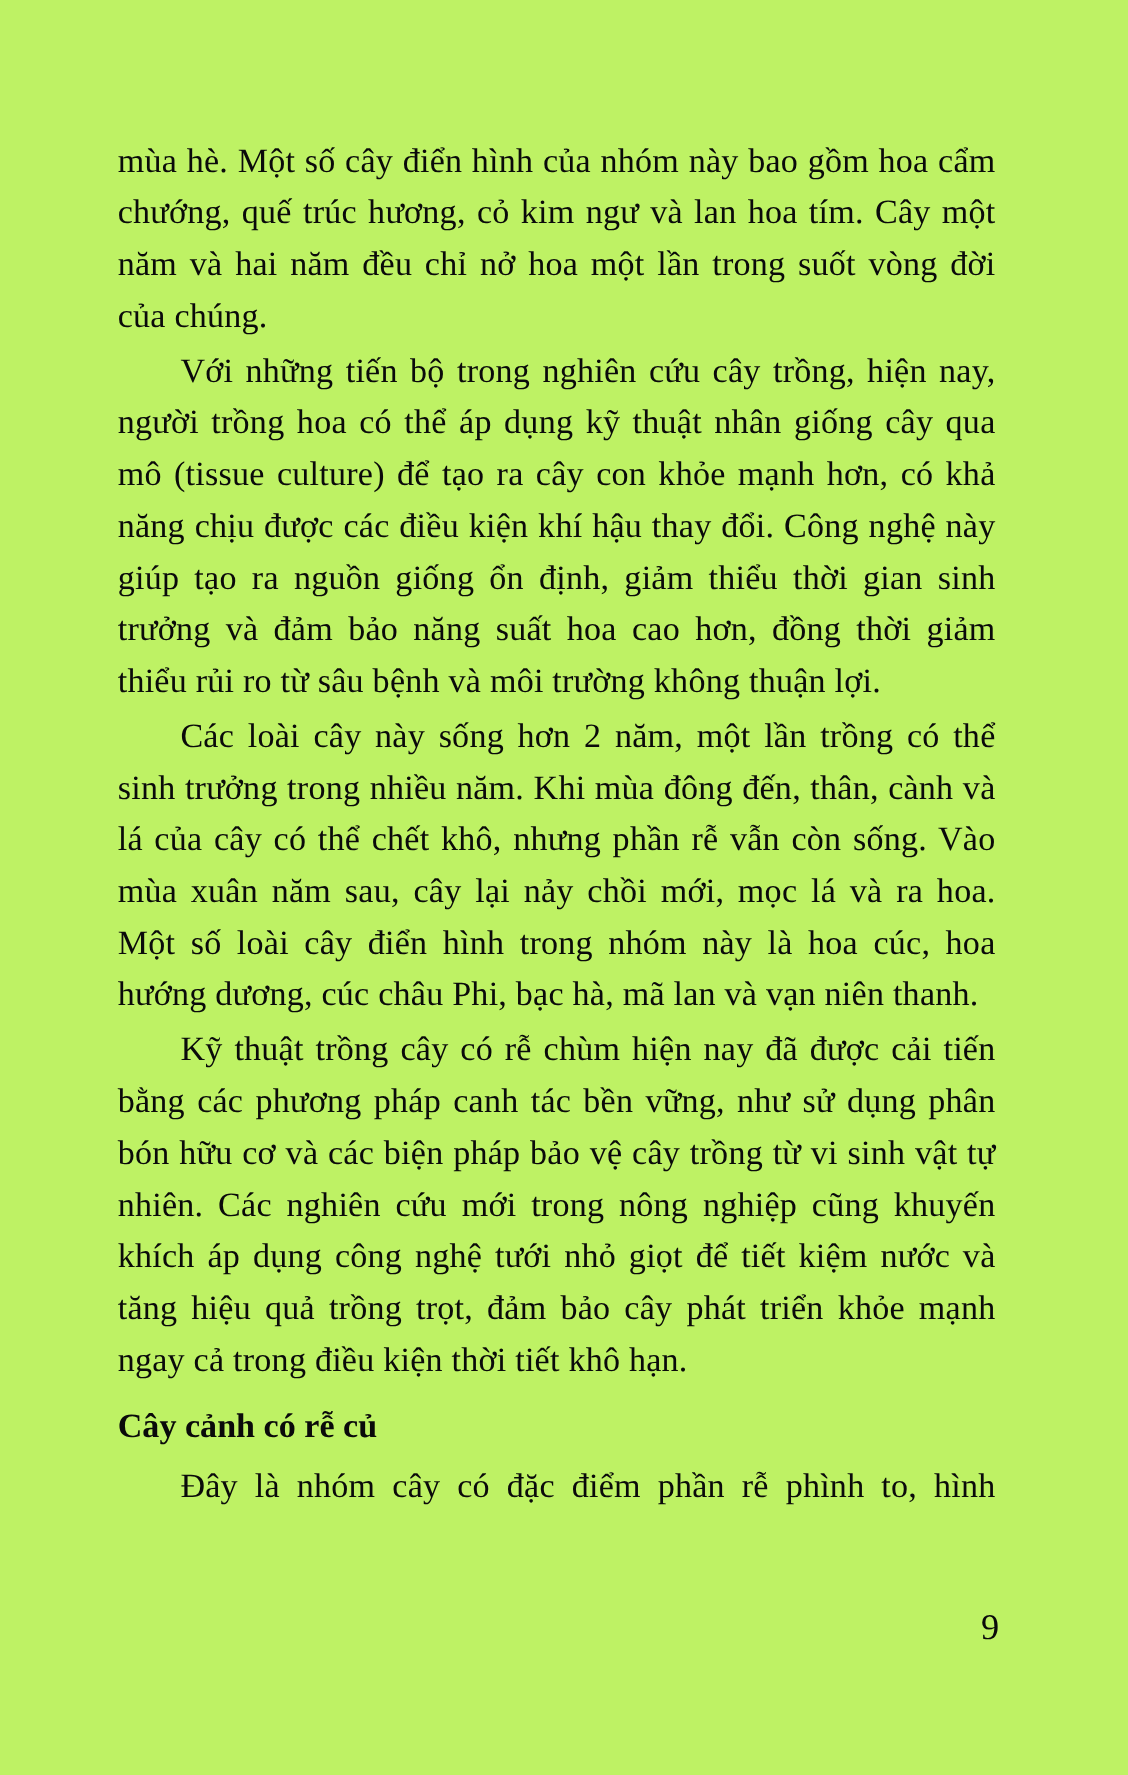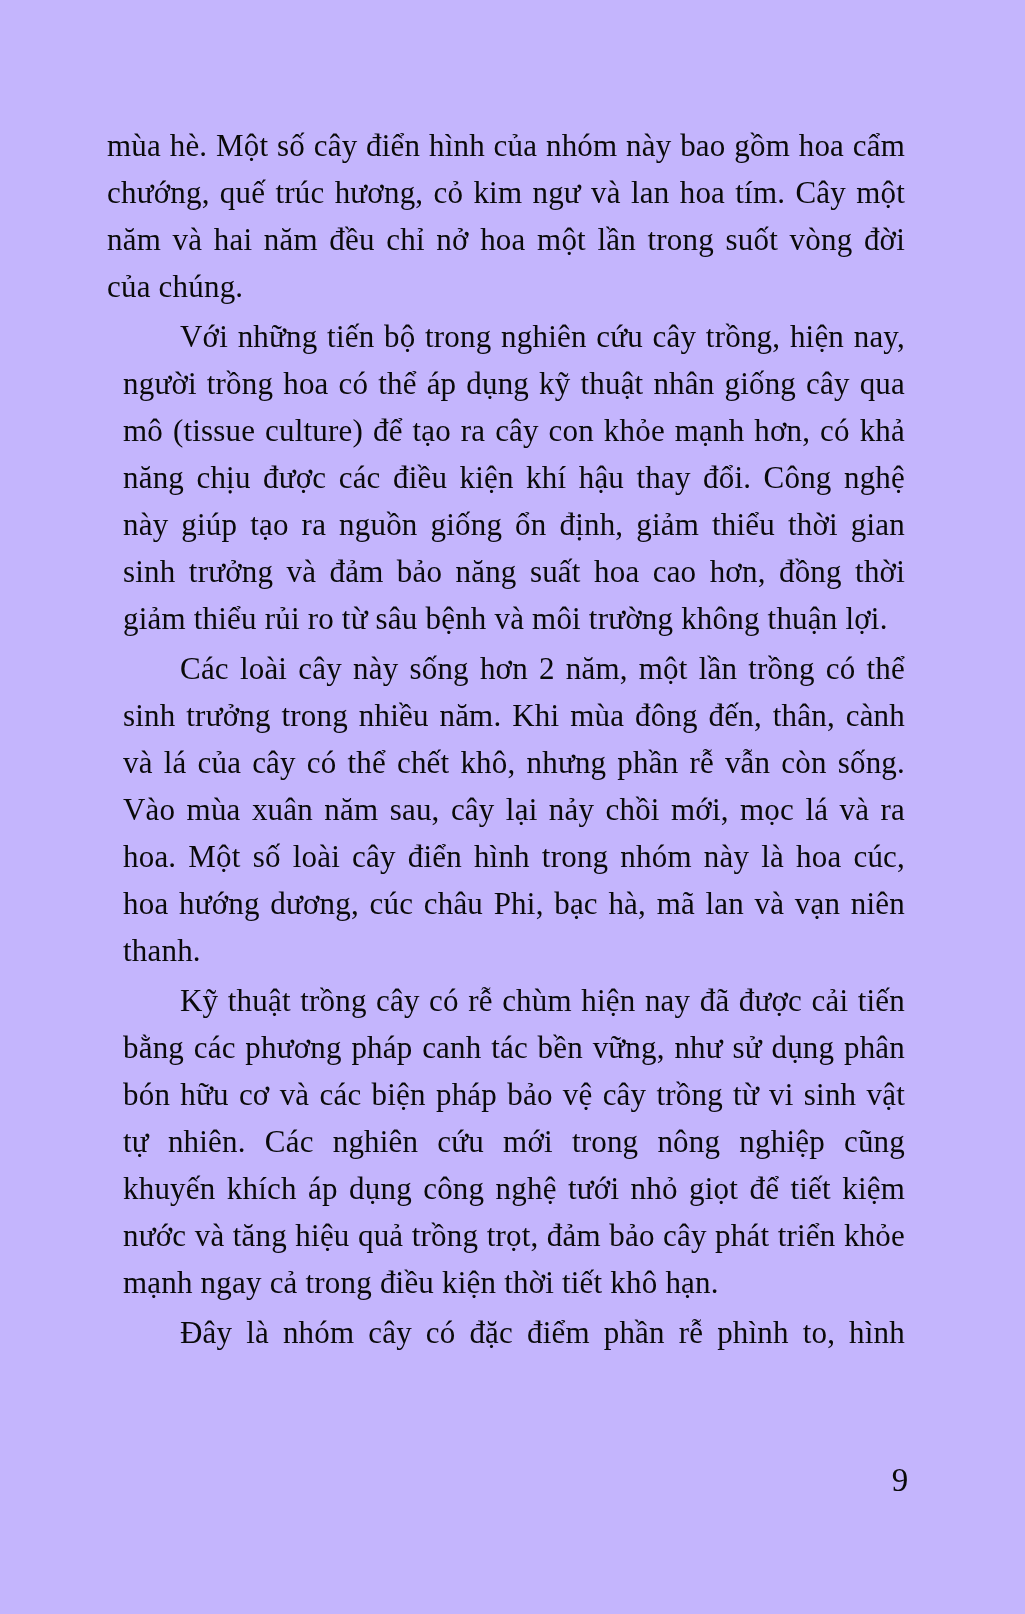--- a/index.html
+++ b/index.html
@@ -9,36 +9,36 @@
     height: 1614px;
     background: #ffffff;
     color: #0a0a0a;
     font-family: "Liberation Serif", "DejaVu Serif", serif;
     position: relative;
     overflow: hidden;
   }
   .page {
     position: absolute;
     inset: 0;
-    background: #c4b5fd;
+    background: #bef264;
   }
   .content {
     position: absolute;
     left: 107px;
     top: 122px;
     width: 798px;
   }
   .para {
     font-size: 31px;
     line-height: 47px;
     text-align: justify;
     letter-spacing: 0.2px;
     margin: 0 0 3px 0;
   }
-  .para.indent { text-indent: 57px; margin-left: 16px; }
+  .para.indent { text-indent: 57px; }
   .para.justify-last { text-align-last: justify; }
   .heading {
     font-size: 31px;
     line-height: 42px;
     font-weight: bold;
     text-align: left;
     margin: 16px 0 10px 0;
   }
   .page-number {
     position: absolute;
@@ -53,16 +53,17 @@
 </style>
 </head>
 <body>
 
 <div class="page">
   <div class="content">
     <p class="para">mùa hè. Một số cây điển hình của nhóm này bao gồm hoa cẩm chướng, quế trúc hương, cỏ kim ngư và lan hoa tím. Cây một năm và hai năm đều chỉ nở hoa một lần trong suốt vòng đời của chúng.</p>
     <p class="para indent">Với những tiến bộ trong nghiên cứu cây trồng, hiện nay, người trồng hoa có thể áp dụng kỹ thuật nhân giống cây qua mô (tissue culture) để tạo ra cây con khỏe mạnh hơn, có khả năng chịu được các điều kiện khí hậu thay đổi. Công nghệ này giúp tạo ra nguồn giống ổn định, giảm thiểu thời gian sinh trưởng và đảm bảo năng suất hoa cao hơn, đồng thời giảm thiểu rủi ro từ sâu bệnh và môi trường không thuận lợi.</p>
     <p class="para indent">Các loài cây này sống hơn 2 năm, một lần trồng có thể sinh trưởng trong nhiều năm. Khi mùa đông đến, thân, cành và lá của cây có thể chết khô, nhưng phần rễ vẫn còn sống. Vào mùa xuân năm sau, cây lại nảy chồi mới, mọc lá và ra hoa. Một số loài cây điển hình trong nhóm này là hoa cúc, hoa hướng dương, cúc châu Phi, bạc hà, mã lan và vạn niên thanh.</p>
     <p class="para indent">Kỹ thuật trồng cây có rễ chùm hiện nay đã được cải tiến bằng các phương pháp canh tác bền vững, như sử dụng phân bón hữu cơ và các biện pháp bảo vệ cây trồng từ vi sinh vật tự nhiên. Các nghiên cứu mới trong nông nghiệp cũng khuyến khích áp dụng công nghệ tưới nhỏ giọt để tiết kiệm nước và tăng hiệu quả trồng trọt, đảm bảo cây phát triển khỏe mạnh ngay cả trong điều kiện thời tiết khô hạn.</p>
+    <h2 class="heading">Cây cảnh có rễ củ</h2>
     <p class="para indent justify-last">Đây là nhóm cây có đặc điểm phần rễ phình to, hình</p>
   </div>
   <div class="page-number">9</div>
 </div>
 
 </body></html>

